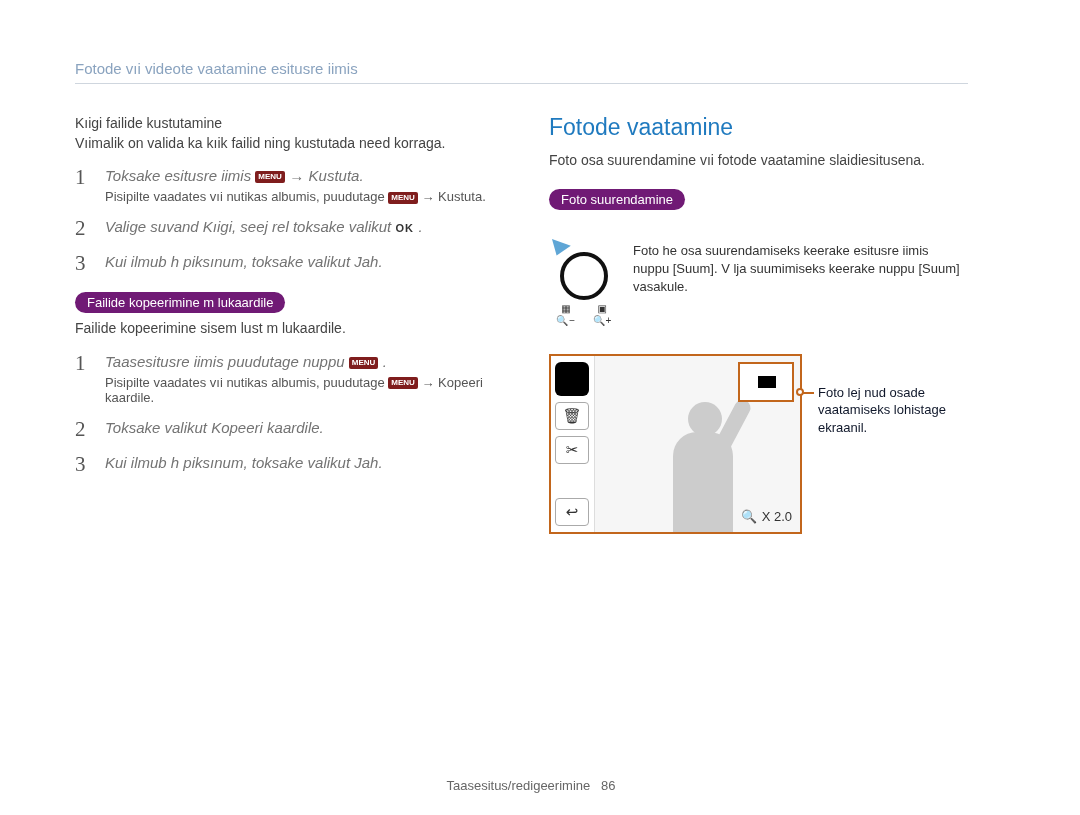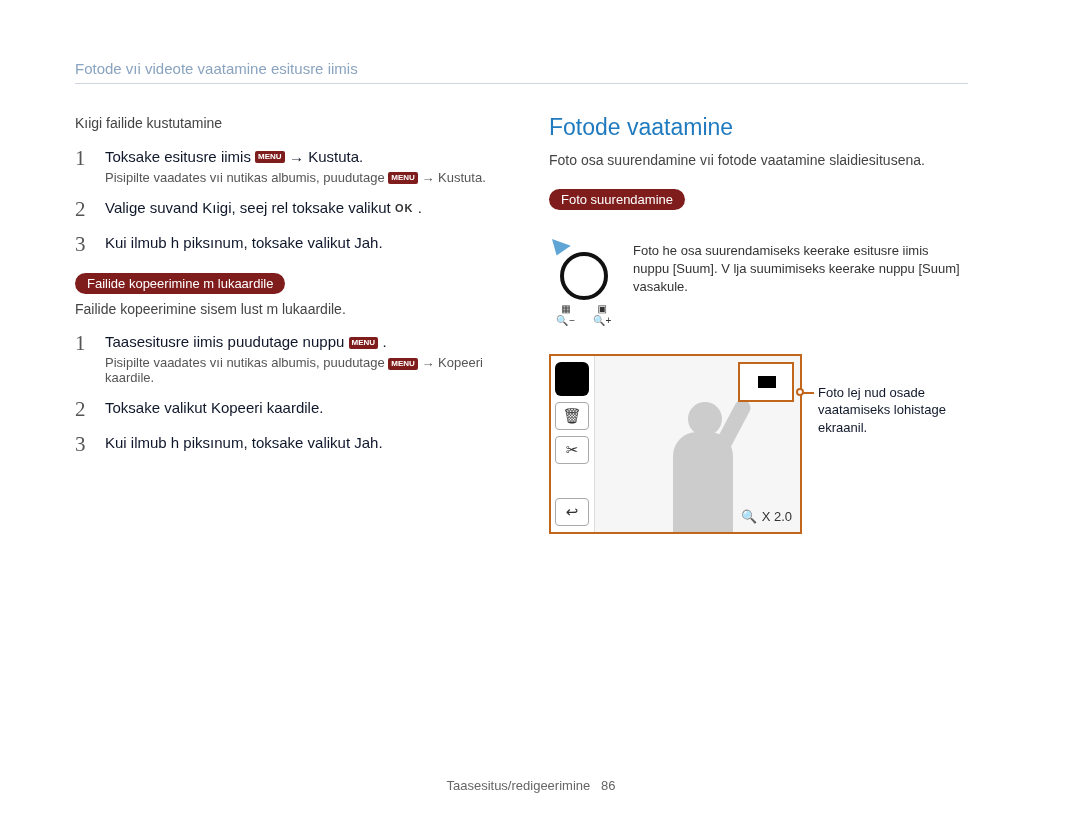--- a/index.html
+++ b/index.html
@@ -42,25 +42,25 @@
     margin-top: 14px;
   }
   .step-num {
     font-size: 21px;
     color: #555;
     font-family: Georgia, serif;
     line-height: 1;
     min-width: 16px;
   }
   .step-body { flex: 1; }
-  .step-text { font-size: 15px; color: #0f172a; }
+  .step-text { font-size: 15px; color: #737373; font-style: italic; }
   .step-sub { font-size: 13px; color: #555; margin-top: 4px; padding-left: 0; }
   .pill {
     display: inline-block;
-    background: #7f1d1d;
+    background: #701a75;
     color: #fff;
     border-radius: 11px;
     padding: 3px 12px;
     font-size: 13px;
     margin: 18px 0 6px 0;
   }
   .menu-icon {
     display: inline-block;
     background: #7f1d1d;
     color: #fff;
@@ -251,20 +251,21 @@
 <body>
 
 <div class="page">
 
   <div class="breadcrumb">Fotode vıi videote vaatamine esitusre iimis</div>
 
   <div class="columns">
 
     <div class="col-left">
       <div class="body-text">Kıigi failide kustutamine</div>
+      <div class="body-text">Vıimalik on valida ka kıik failid ning kustutada need korraga.</div>
 
       
       <div class="step-line">
         <div class="step-num">1</div>
         <div class="step-body">
           <span class="step-text">Toksake esitusre iimis </span>
           <span class="menu-icon">MENU</span>
           <span class="step-text arrow"> → </span>
           <span class="step-text">Kustuta.</span>
           <div class="step-sub">

